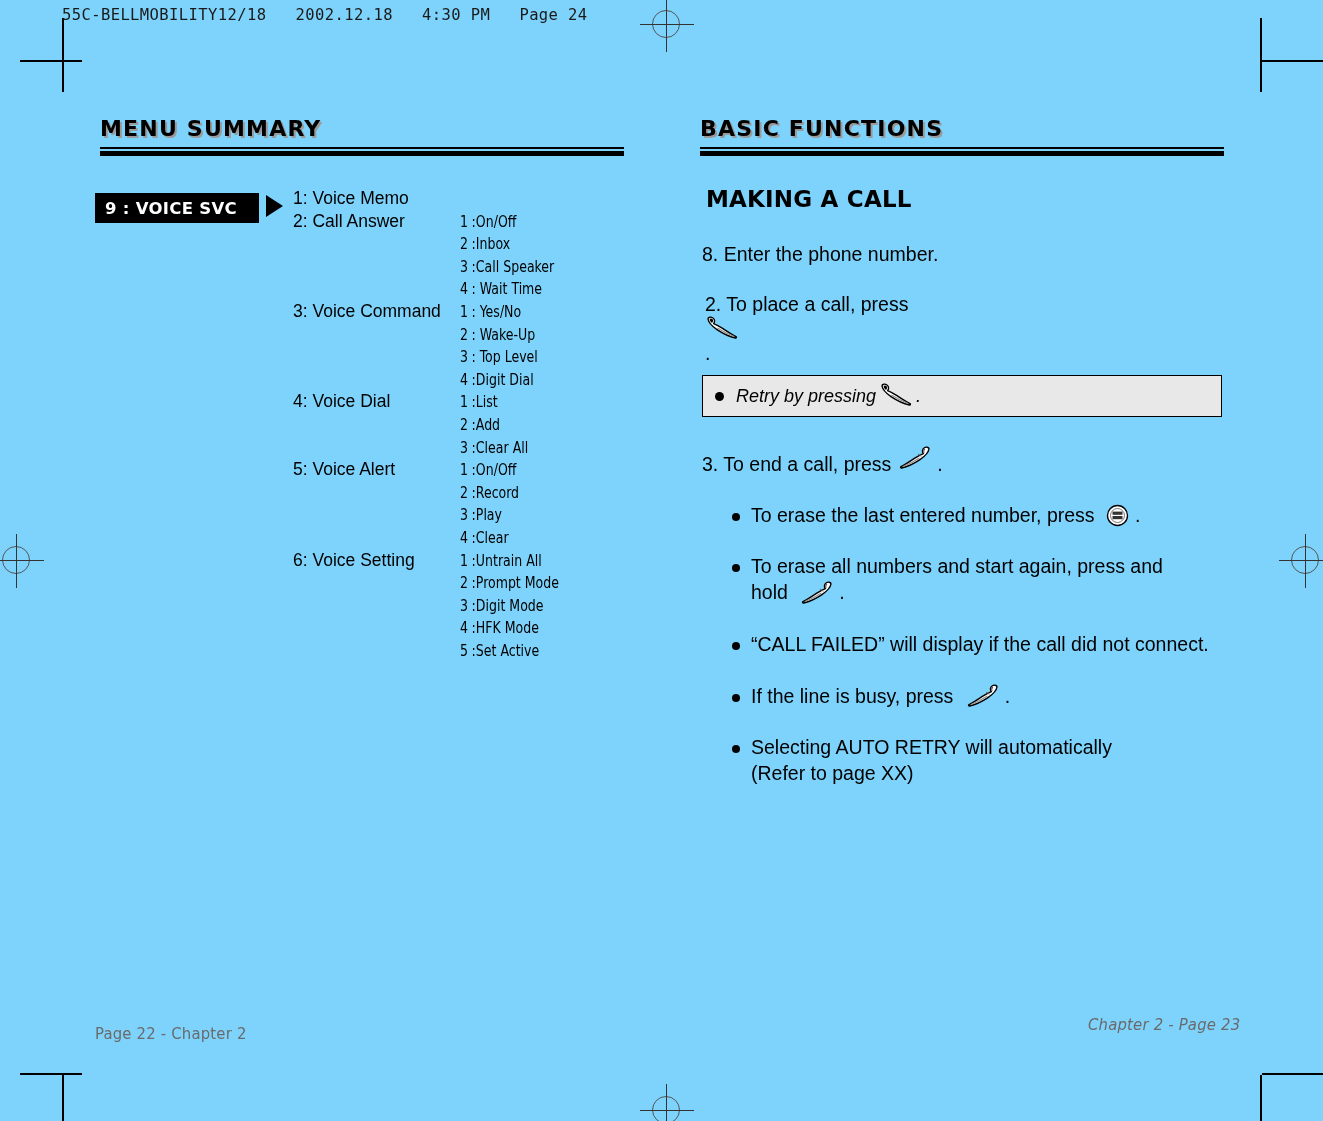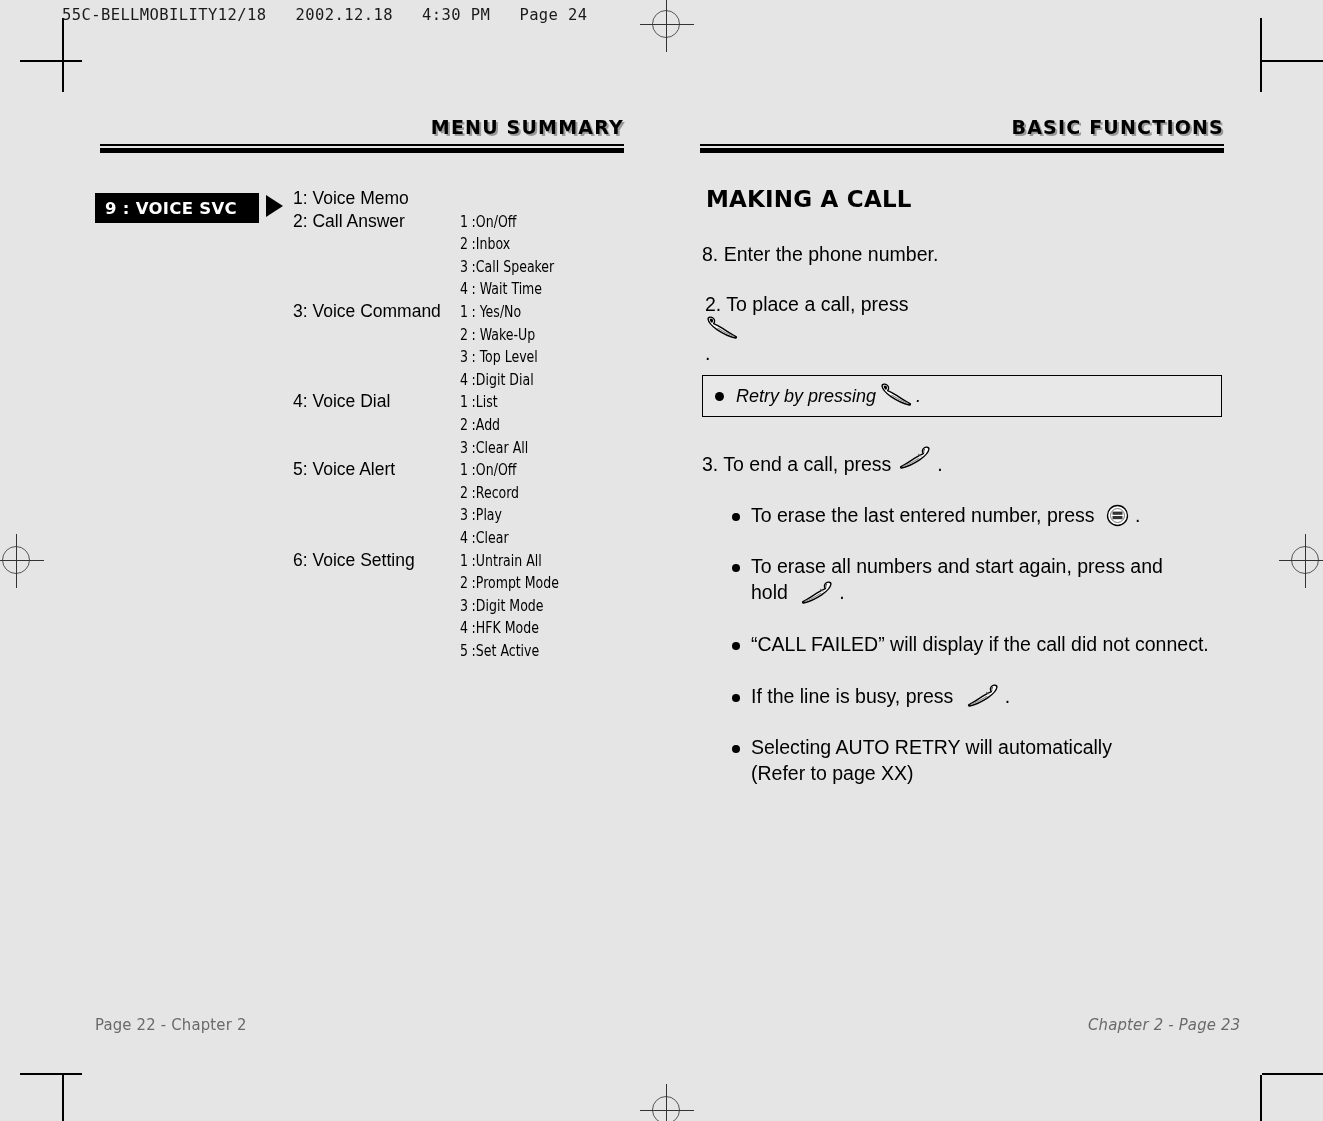--- a/index.html
+++ b/index.html
@@ -9,21 +9,21 @@
     background: #ffffff;
   }
   body {
     font-family: "Liberation Sans", sans-serif;
     color: #000000;
   }
   #page {
     position: relative;
     width: 1323px;
     height: 1121px;
-    background: #e5e5e5;
+    background: #7dd3fc;
     overflow: hidden;
   }
 
   
   .crop {
     position: absolute;
     background: #000;
   }
   .crop.v { width: 2px; }
   .crop.h { height: 2px; }
@@ -72,23 +72,23 @@
     white-space: pre;
   }
 
   
   .section-head {
     position: absolute;
   }
   .section-title {
     font-family: "DejaVu Sans", sans-serif;
     font-weight: bold;
-    font-size: 19px;
+    font-size: 22px;
     letter-spacing: 1.2px;
-    text-align: right;
+    text-align: left;
     color: #000;
     text-shadow: 2px 2px 0 #9a9a9a;
     line-height: 1.0;
   }
   .rule-thin {
     height: 2px;
     background: #000;
     margin-top: 7px;
   }
   .rule-thick {
@@ -244,21 +244,21 @@
   
   .footer {
     position: absolute;
     top: 1015px;
     font-family: "DejaVu Sans Condensed", "Liberation Sans", sans-serif;
     font-size: 16.5px;
     color: #6a6a6a;
     letter-spacing: 0.2px;
     white-space: nowrap;
   }
-  .footer-left  { left: 95px; }
+  .footer-left  { left: 95px; margin-top: 9px; }
   .footer-right { left: 1088px; font-style: italic; }
 </style>
 </head>
 <body>
 
 <div id="page">
 
   <div class="crop v" style="left:62px; top:18px; height:74px;"></div>
   <div class="crop h" style="left:20px; top:60px; width:62px;"></div>
 

